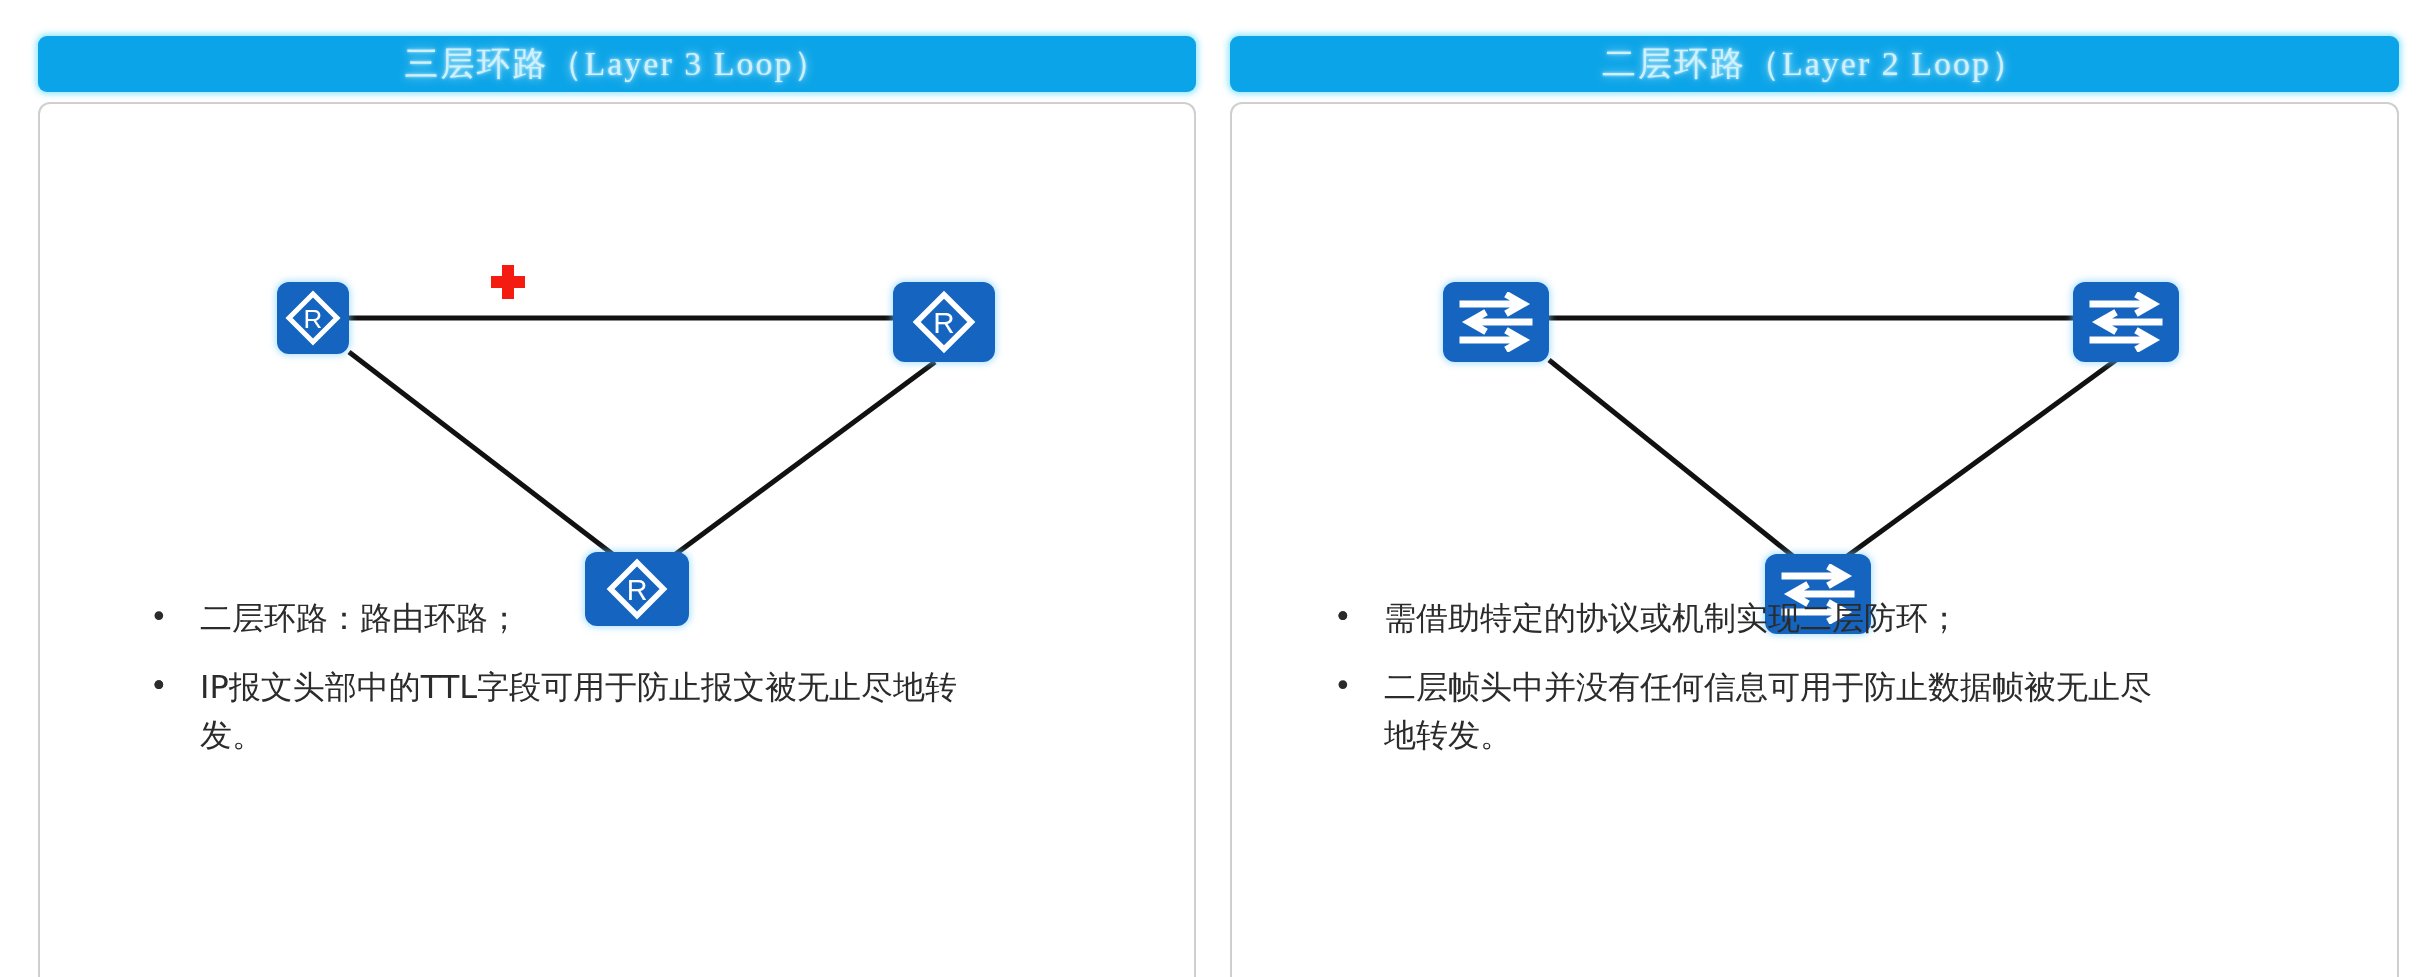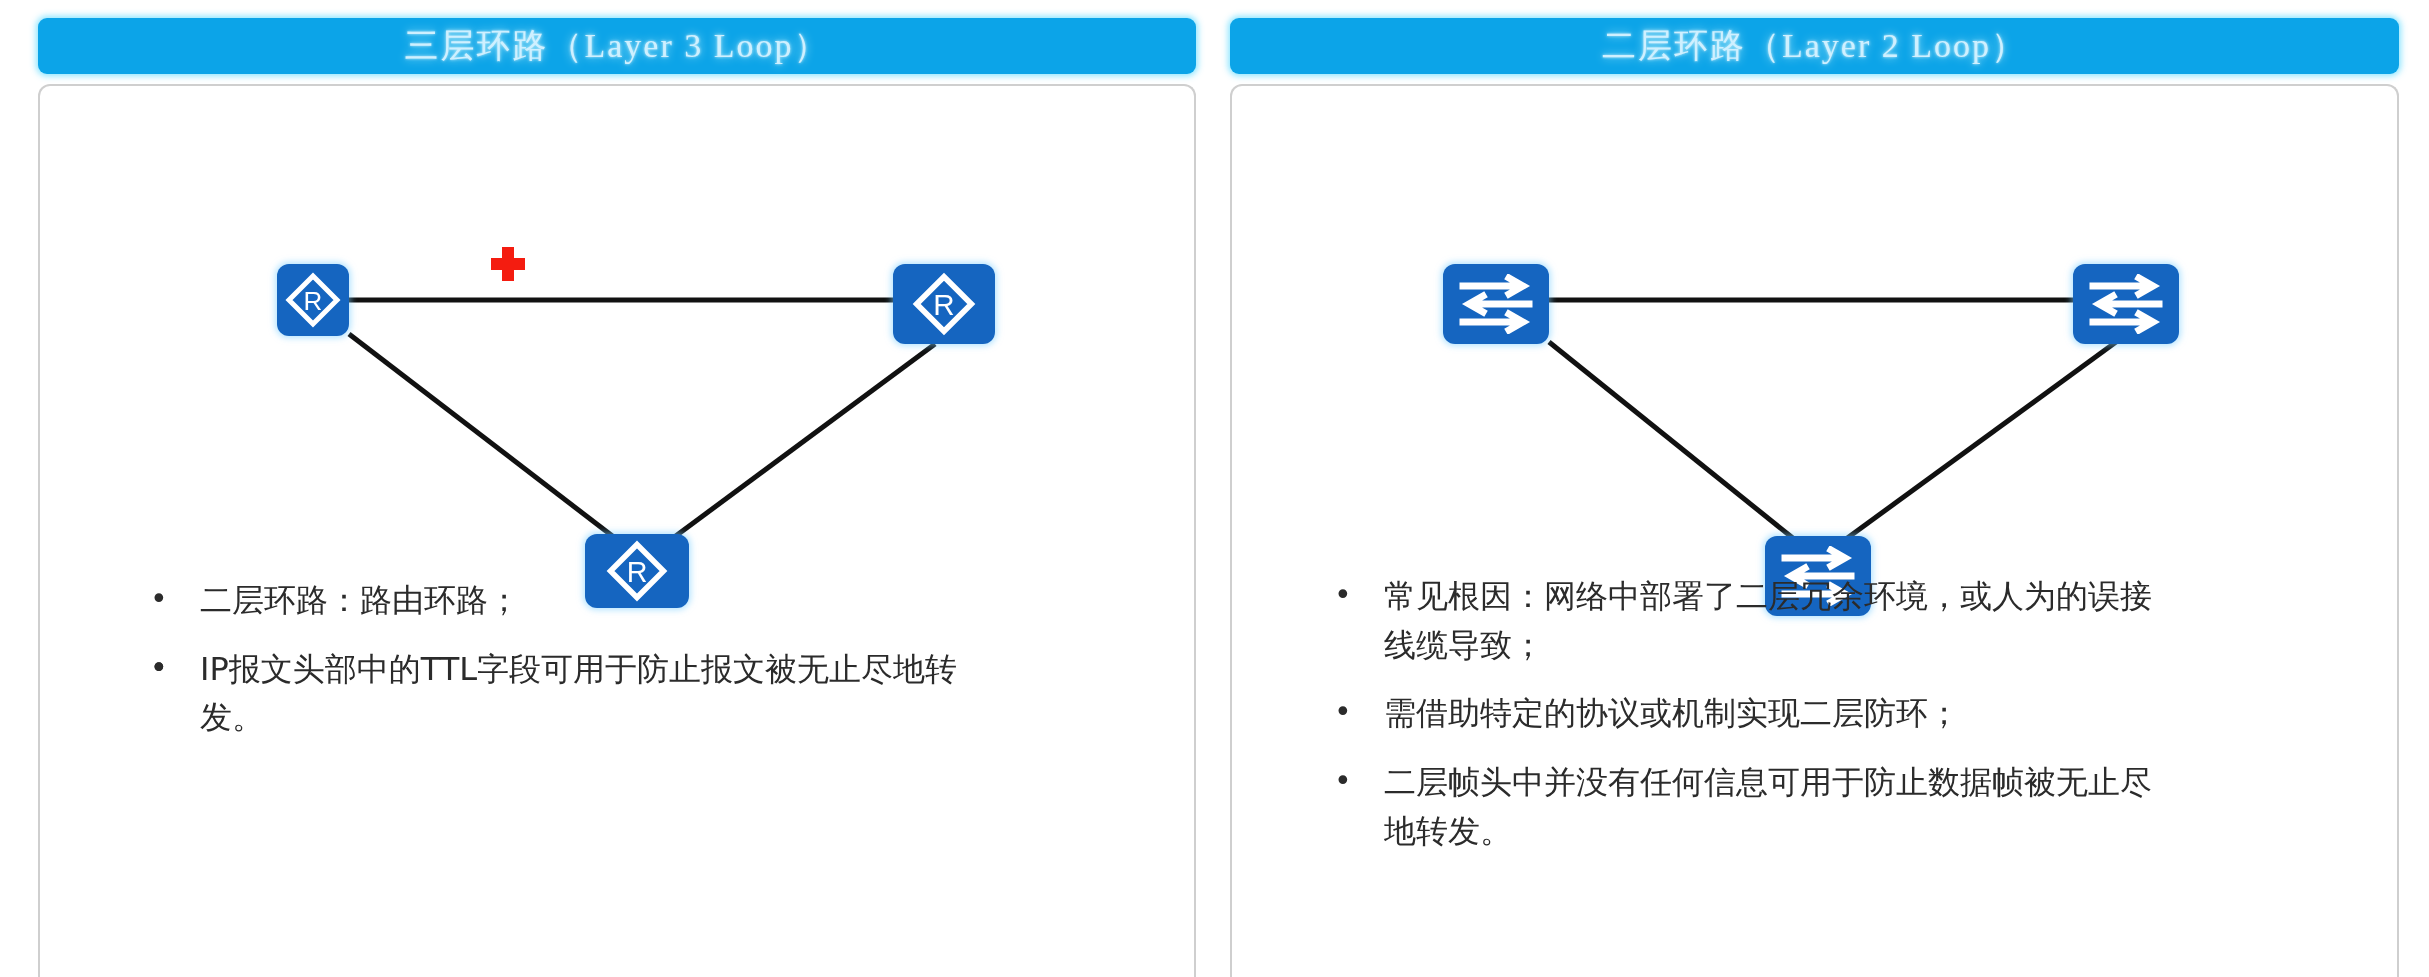--- a/index.html
+++ b/index.html
@@ -18,21 +18,21 @@
     height: 977px;
     background: #ffffff;
     display: flex;
     align-items: flex-start;
   }
 
   
   .panel {
     position: relative;
     height: 977px;
-    padding-top: 18px;
+    padding-top: 36px;
   }
   .panel-left  { width: 1218px; }
   .panel-right { width: 1211px; }
 
   .panel-header {
     height: 56px;
     border-radius: 9px;
     background: #0CA4E8;
     display: flex;
     align-items: center;
@@ -215,21 +215,20 @@
             <path d="M6 12 H60 M52 4 L66 12 L52 20" fill="none" stroke="#ffffff" stroke-width="7" stroke-linecap="square"></path>
             <path d="M72 30 H18 M26 22 L12 30 L26 38" fill="none" stroke="#ffffff" stroke-width="7" stroke-linecap="square"></path>
             <path d="M6 48 H60 M52 40 L66 48 L52 56" fill="none" stroke="#ffffff" stroke-width="7" stroke-linecap="square"></path>
           </svg>
         </div>
       </div>
 
       <ul class="bullets">
         <li class="bullet-item">
           <span class="bullet-dot">•</span>
-          <span>常见根因：网络中部署了二层冗余环境，或人为的误接线缆导致；</span>
         </li>
         <li class="bullet-item">
           <span class="bullet-dot">•</span>
           <span>需借助特定的协议或机制实现二层防环；</span>
         </li>
         <li class="bullet-item">
           <span class="bullet-dot">•</span>
           <span>二层帧头中并没有任何信息可用于防止数据帧被无止尽地转发。</span>
         </li>
       </ul>

